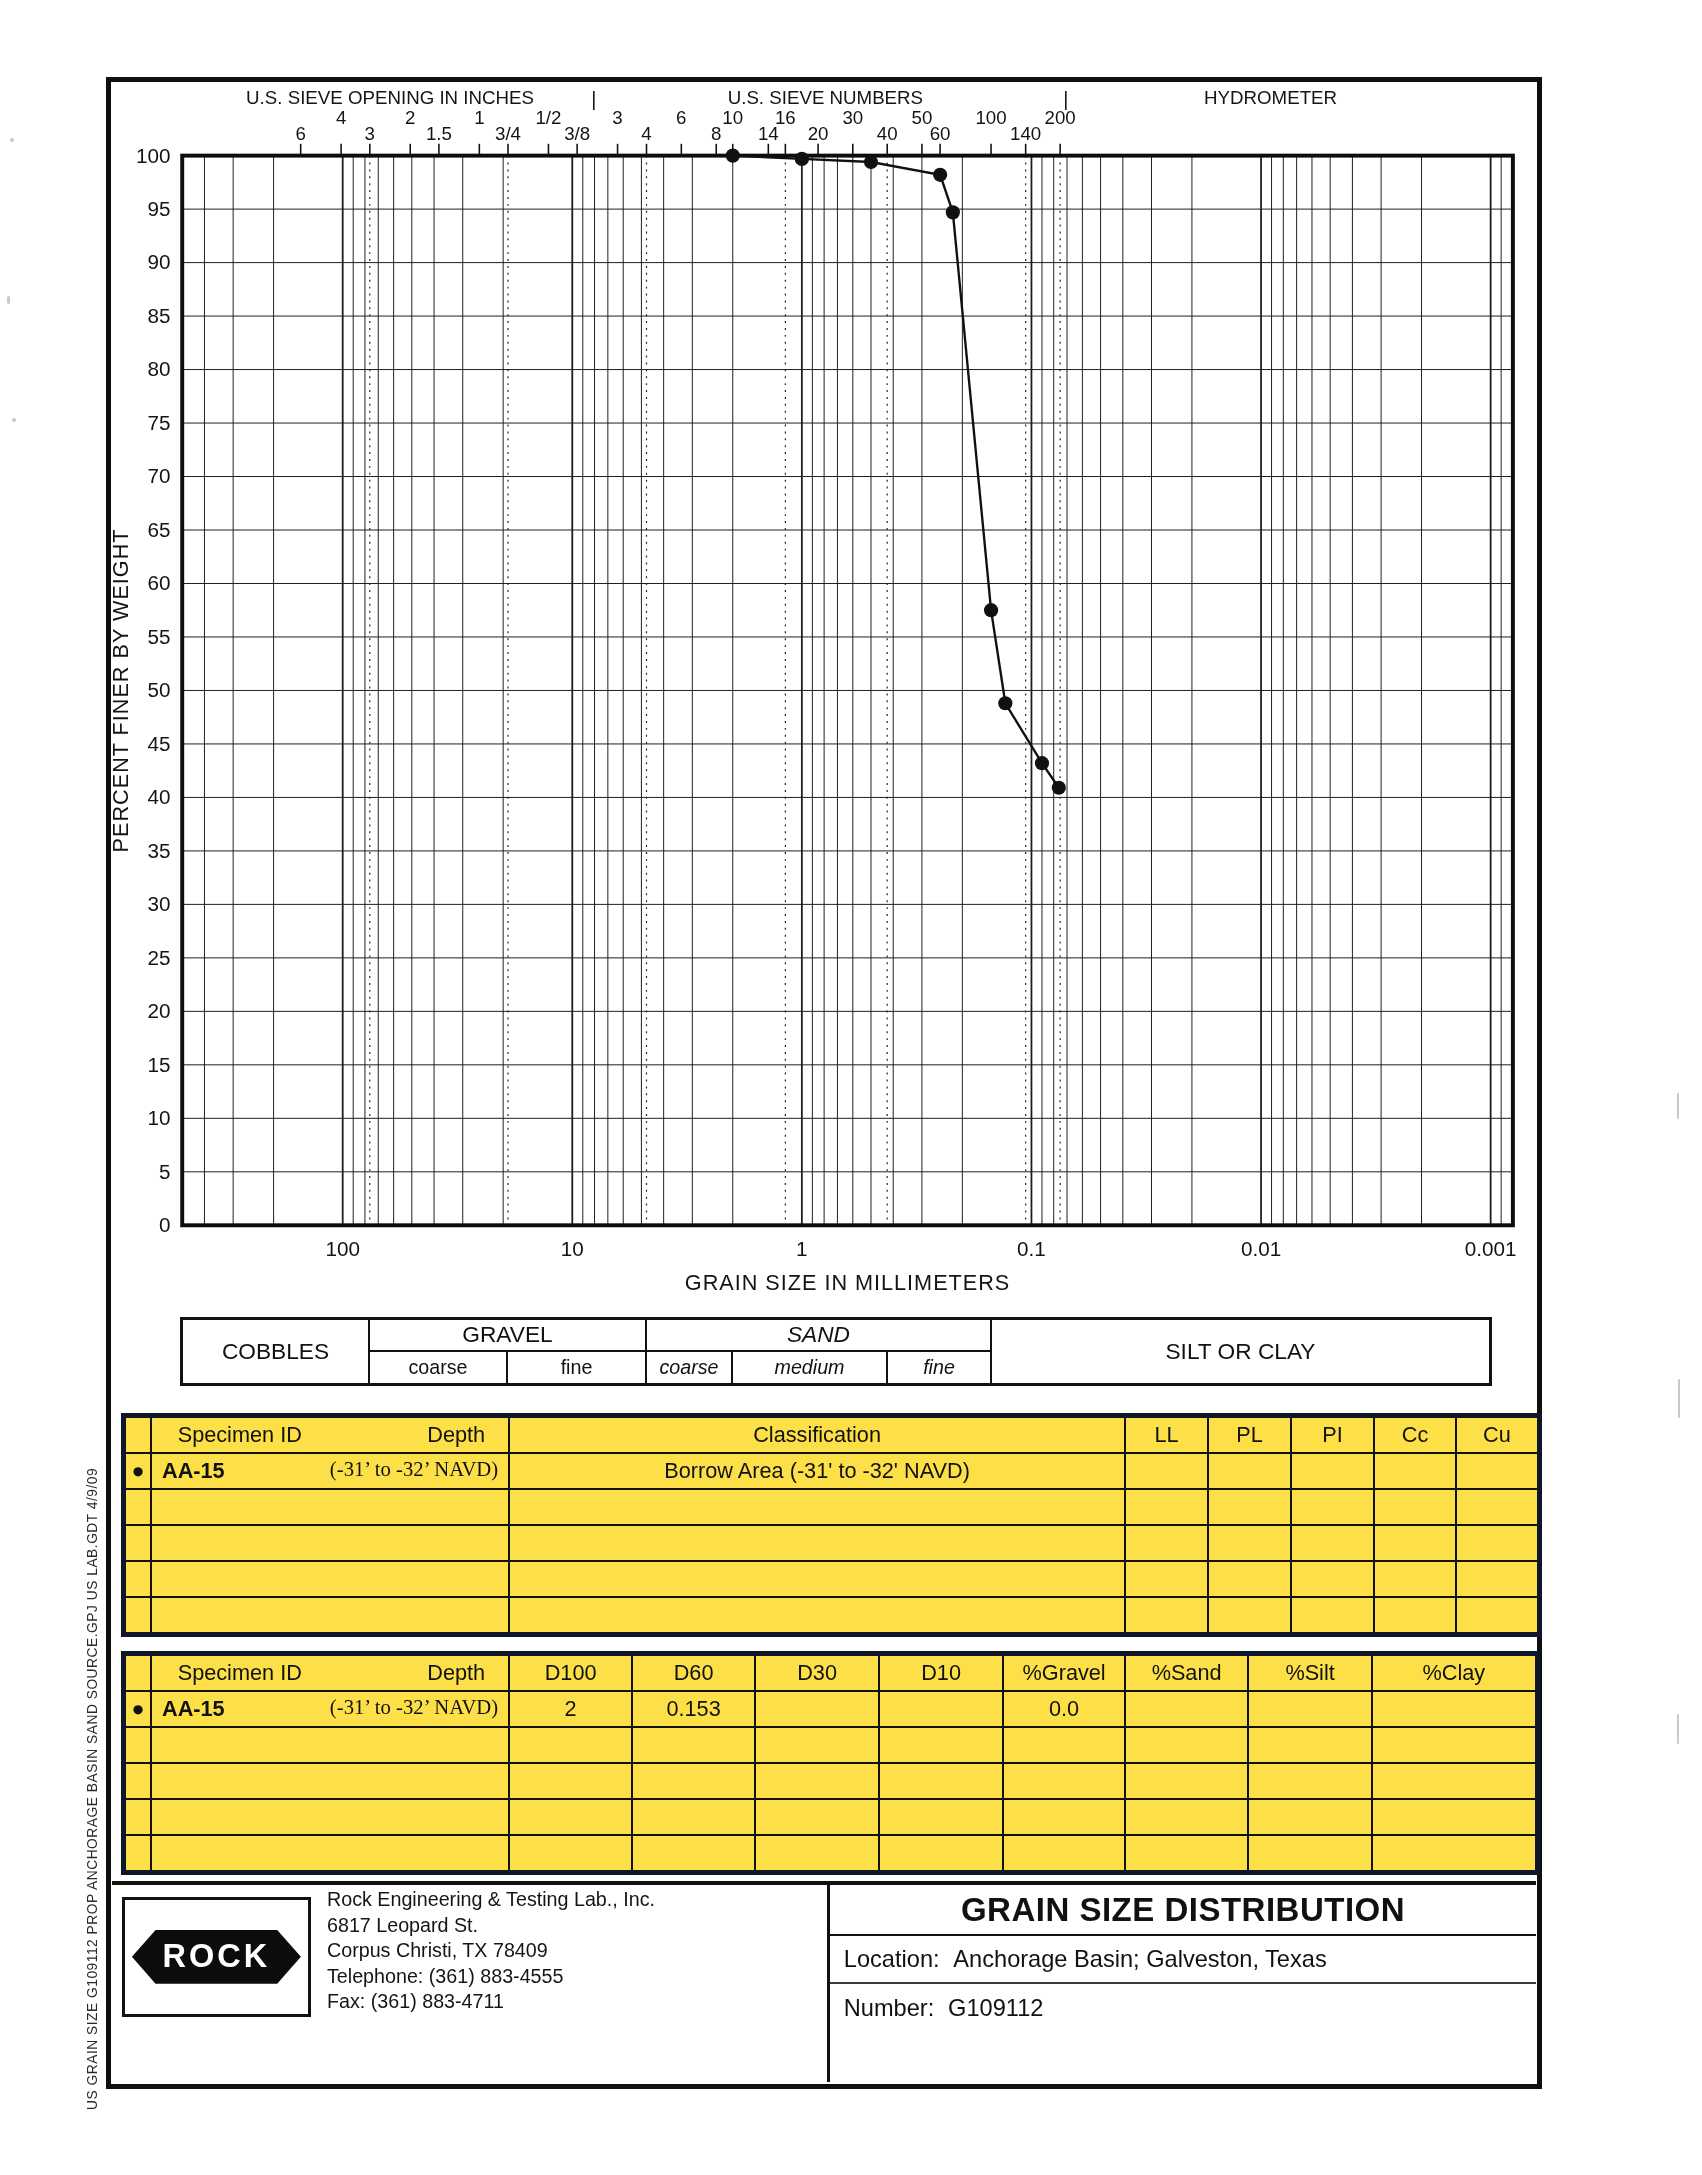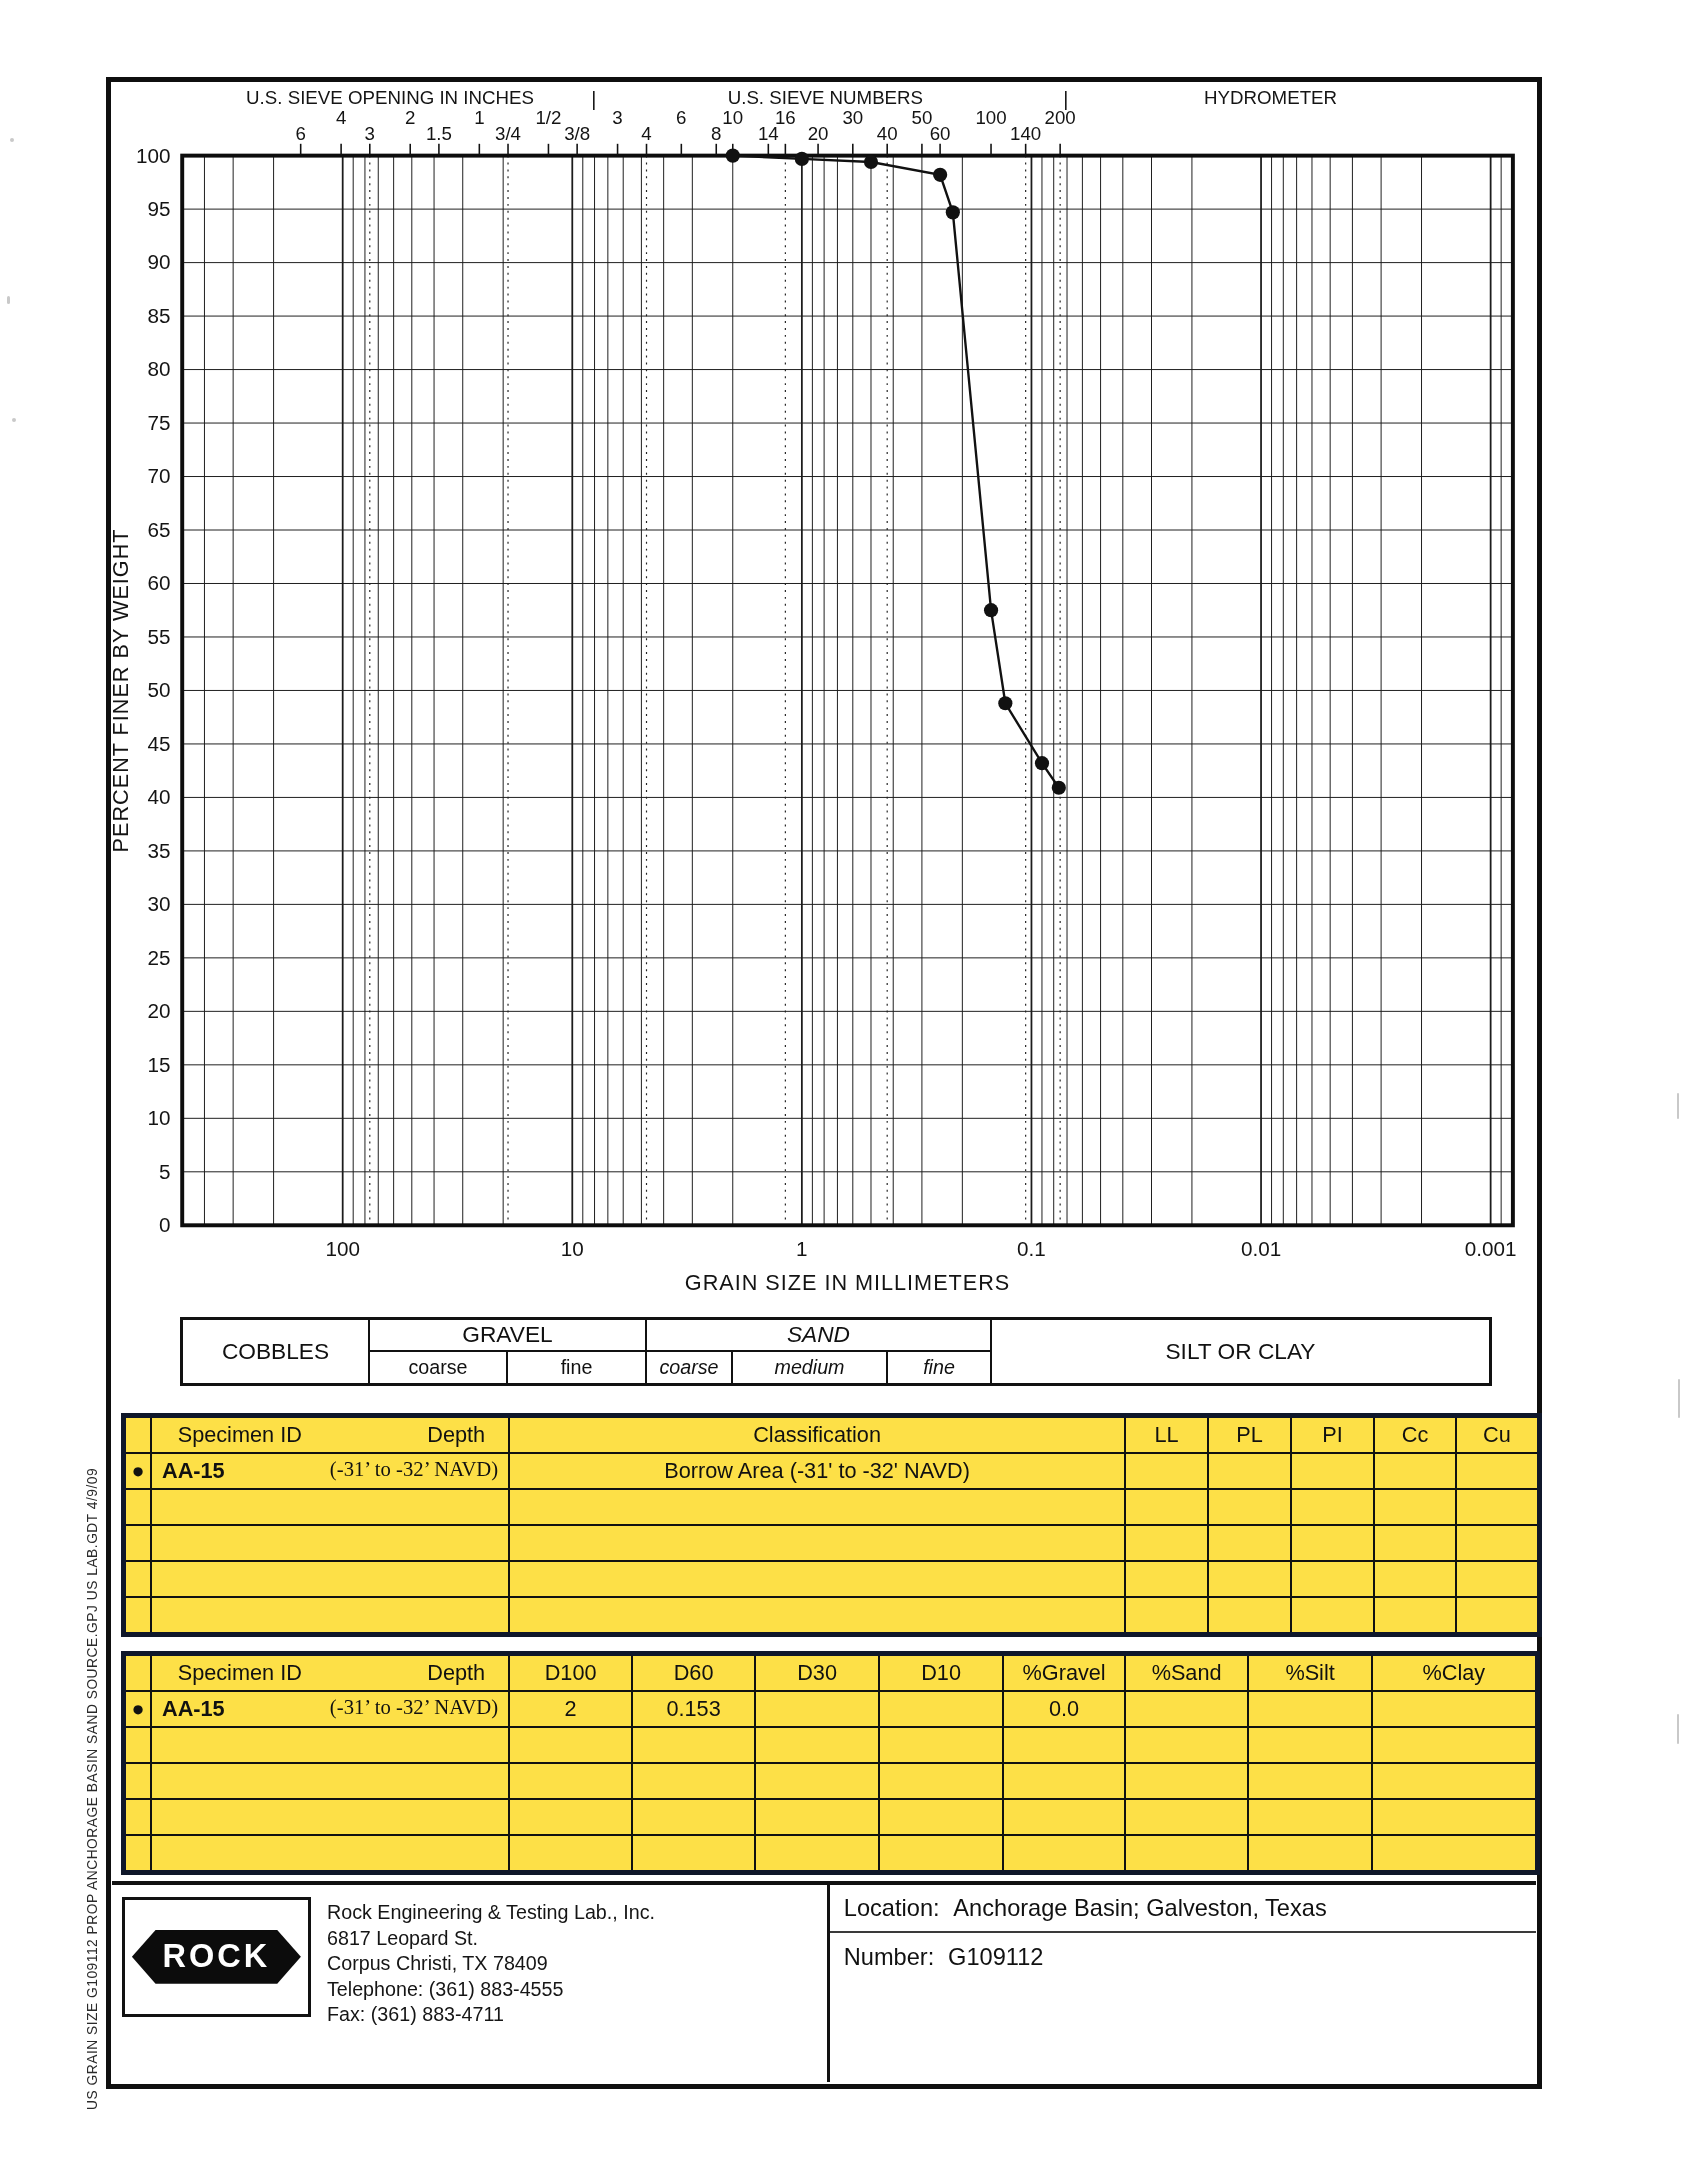--- a/index.html
+++ b/index.html
@@ -29,21 +29,21 @@
   .h-spec .hdep{float:right;padding-right:23px;}
   .c-class{font-weight:bold;}
   .c-num{font-weight:bold;}
   .c-sym{font-size:18.7px;}
 
   
   .footer{position:absolute;left:112px;top:1881px;width:1424px;height:201px;border-top:4.9px solid #111;box-sizing:border-box;}
   .logo-box{position:absolute;left:9.9px;top:11.8px;width:189px;height:120px;border:3px solid #111;box-sizing:border-box;display:flex;align-items:center;justify-content:center;}
   .logo-shape{width:169px;height:61px;background:#0c0c0c;clip-path:polygon(0% 50%,14% 6%,86% 6%,100% 50%,86% 94%,14% 94%);display:flex;align-items:center;justify-content:center;}
   .logo-shape span{color:#fff;font-weight:bold;font-size:32.5px;letter-spacing:3px;}
-  .company{position:absolute;left:215px;top:15px;font-size:19.7px;line-height:25.6px;color:#151515;}
+  .company{position:absolute;left:215px;top:2px;font-size:19.7px;line-height:25.6px;color:#151515;}
   .footer-divider{position:absolute;left:715px;top:0;width:3px;height:100%;background:#111;}
   .footer-right{position:absolute;left:718px;top:0;right:0;height:100%;}
   .footer-title{height:51px;display:flex;align-items:center;justify-content:center;font-weight:bold;font-size:33px;letter-spacing:0.5px;border-bottom:2.5px solid #111;box-sizing:border-box;}
   .footer-row{height:48px;display:flex;align-items:center;padding-left:13.8px;font-size:23.6px;border-bottom:2px solid #3a3a3a;box-sizing:border-box;}
   .footer-row.last{border-bottom:none;}
   .flabel{margin-right:13.8px;}
 
   .artifact{position:absolute;background:#c9c9c9;border-radius:2px;}
 </style>
 </head>
@@ -437,20 +437,21 @@
     </div>
     <div class="company">
       <div>Rock Engineering &amp; Testing Lab., Inc.</div>
       <div>6817 Leopard St.</div>
       <div>Corpus Christi, TX 78409</div>
       <div>Telephone:  (361) 883-4555</div>
       <div>Fax:  (361) 883-4711</div>
     </div>
     <div class="footer-divider"></div>
     <div class="footer-right">
+      <div class="footer-title">GRAIN SIZE DISTRIBUTION</div>
       <div class="footer-row">
         <span class="flabel">Location:</span>
         <span>Anchorage Basin; Galveston, Texas</span>
       </div>
       <div class="footer-row last">
         <span class="flabel">Number:</span>
         <span>G109112</span>
       </div>
     </div>
   </div>

